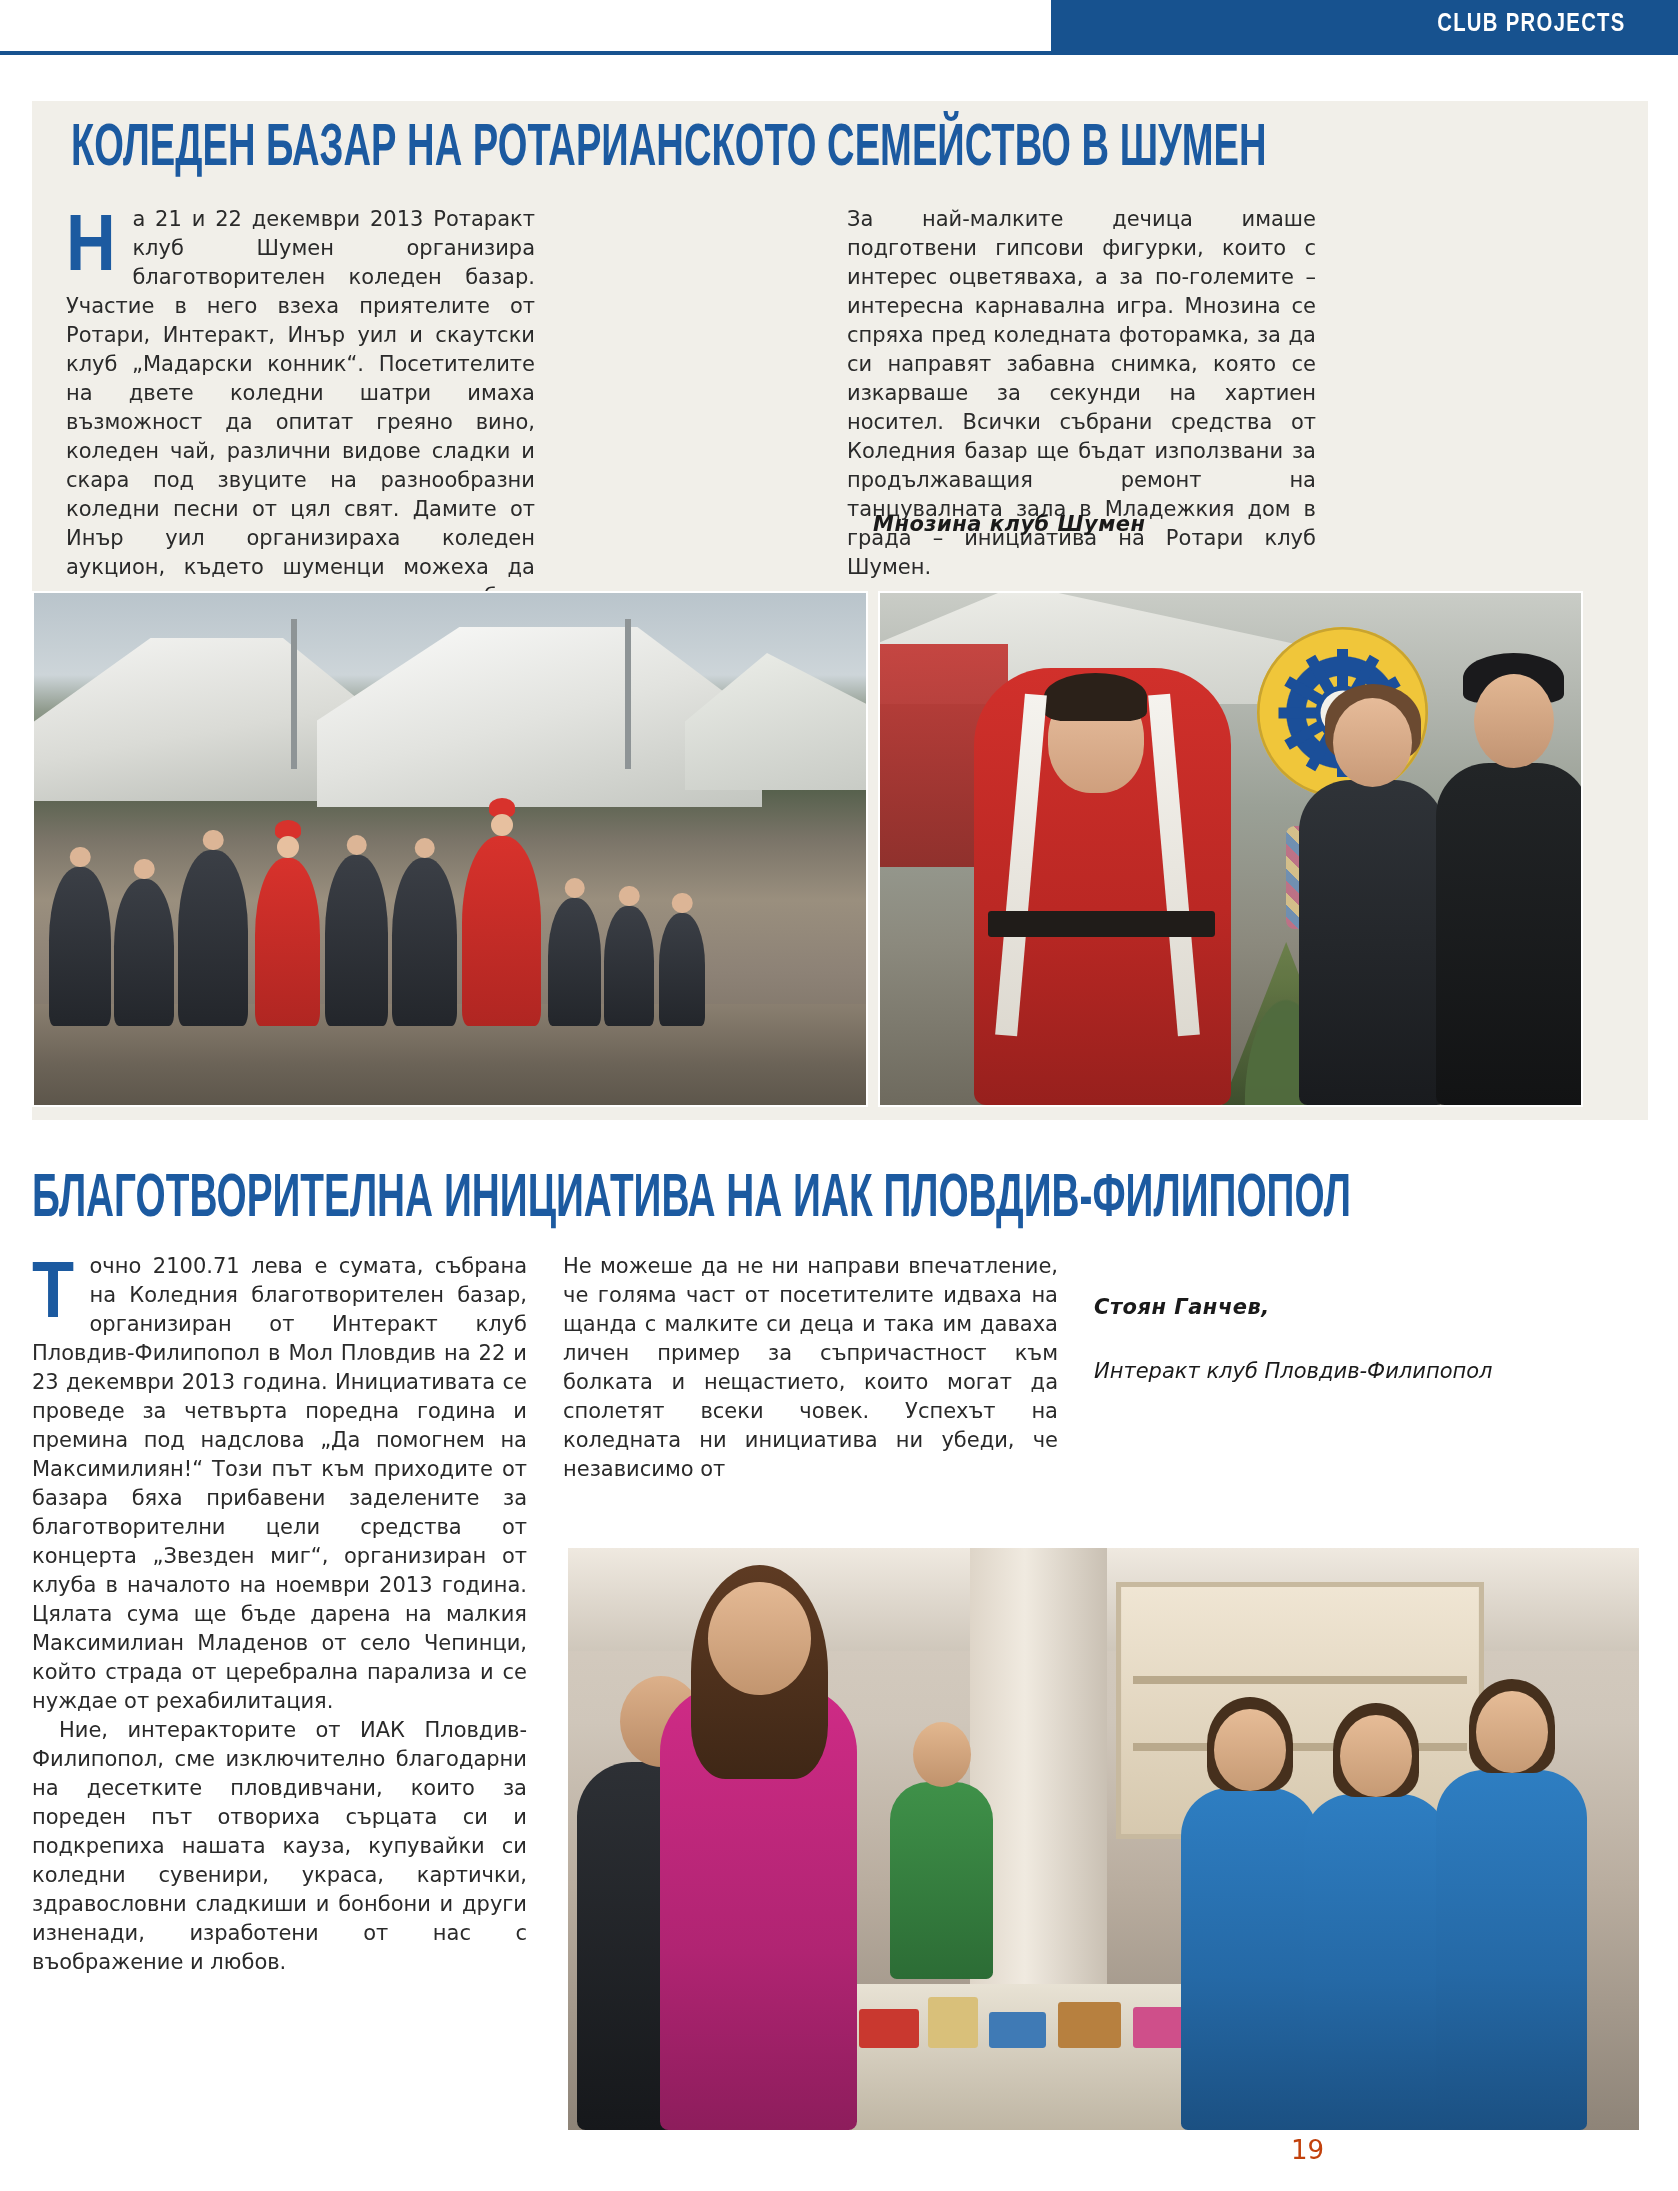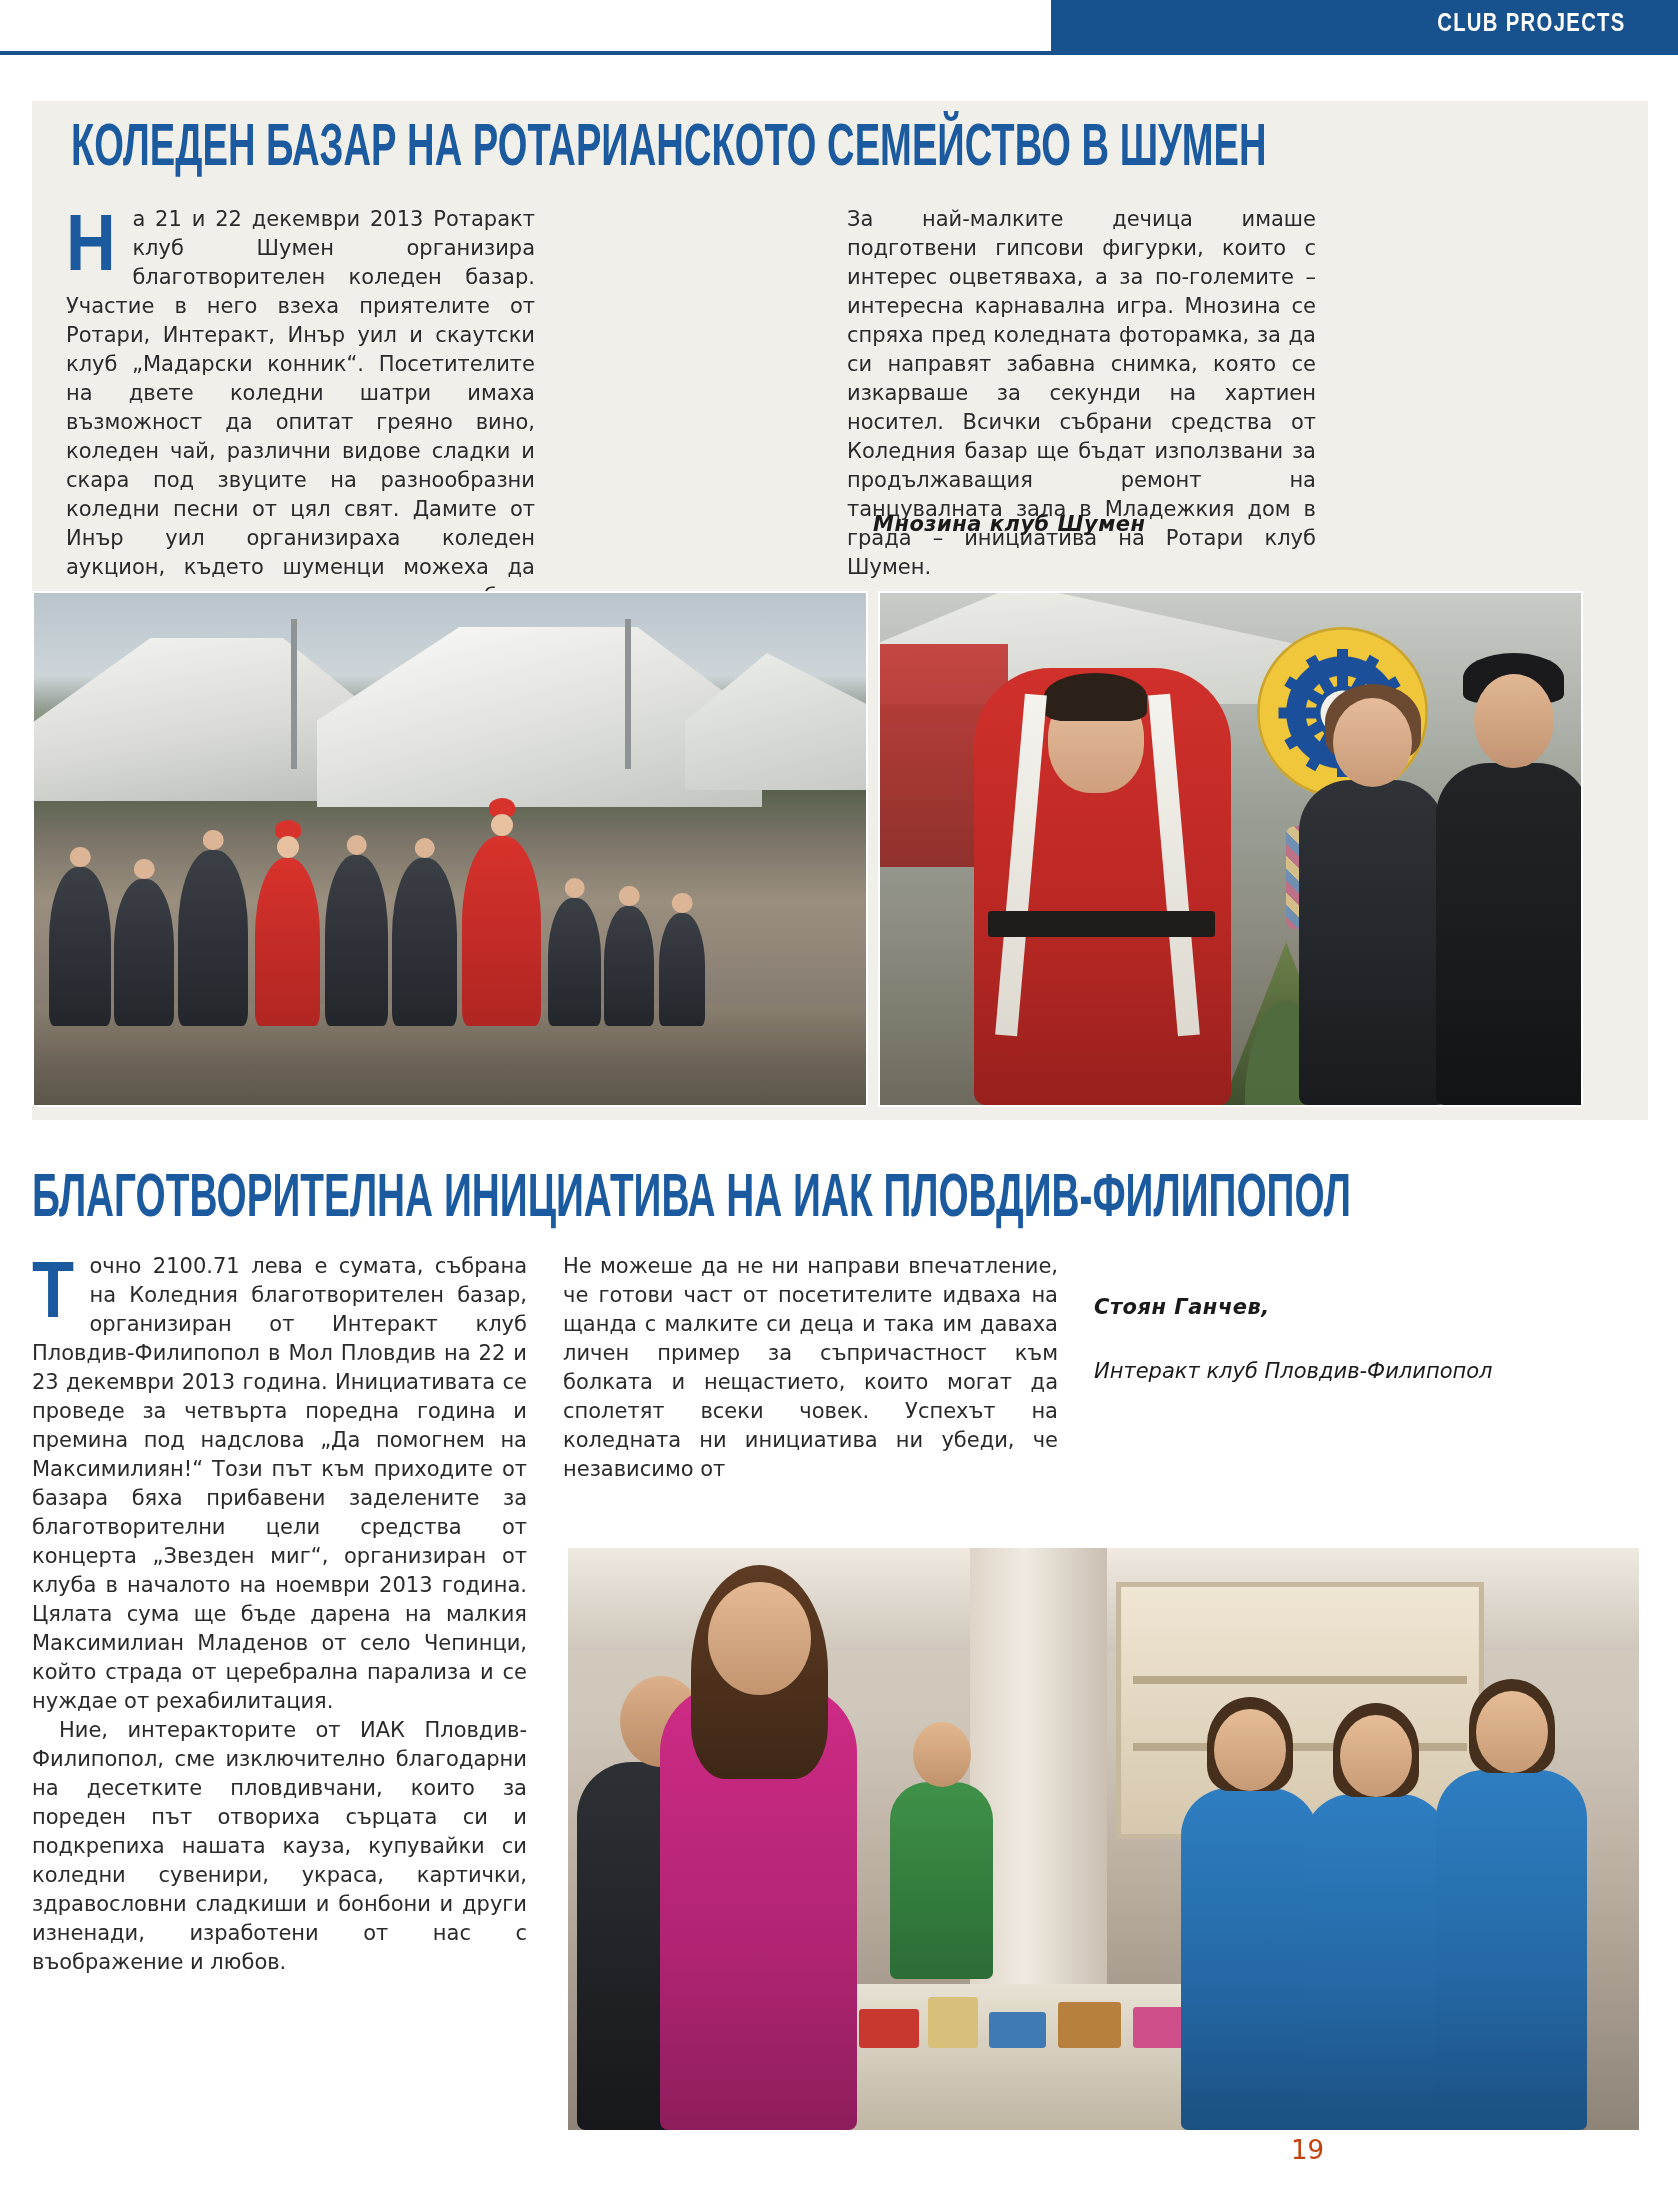--- a/index.html
+++ b/index.html
@@ -476,21 +476,21 @@
     <p>
       <span class="dropcap">Т</span><span>очно 2100.71 лева е сумата, събрана на Коледния благотворителен базар, организиран от Интеракт клуб Пловдив-Филипопол в Мол Пловдив на 22 и 23 декември 2013 година. Инициативата се проведе за четвърта поредна година и премина под надслова „Да помогнем на Максимилиян!“ Този път към приходите от базара бяха прибавени заделените за благотворителни цели средства от концерта „Звезден миг“, организиран от клуба в началото на ноември 2013 година. Цялата сума ще бъде дарена на малкия Максимилиан Младенов от село Чепинци, който страда от церебрална парализа и се нуждае от рехабилитация.</span>
     </p>
     <p>
       <span>Ние, интеракторите от ИАК Пловдив-Филипопол, сме изключително благодарни на десетките пловдивчани, които за пореден път отвориха сърцата си и подкрепиха нашата кауза, купувайки си коледни сувенири, украса, картички, здравословни сладкиши и бонбони и други изненади, изработени от нас с въображение и любов.</span>
     </p>
   </div>
 
   <div class="col body-text" id="a2-col-2">
     <p>
-      <span>Не можеше да не ни направи впечатление, че готови част от посетителите идваха на щанда с малките си деца и така им даваха личен пример за съпричастност към болката и нещастието, които могат да сполетят всеки човек. Успехът на коледната ни инициатива ни убеди, че независимо от</span>
+      <span>Не можеше да не ни направи впечатление, че голяма част от посетителите идваха на щанда с малките си деца и така им даваха личен пример за съпричастност към болката и нещастието, които могат да сполетят всеки човек. Успехът на коледната ни инициатива ни убеди, че независимо от</span>
     </p>
   </div>
 
   <div class="col body-text" id="a2-col-3">
     <div class="byline" id="a2-byline">
       <div>Стоян Ганчев,</div>
       <div class="byline-sub">Интеракт клуб Пловдив-Филипопол</div>
     </div>
   </div>
 

